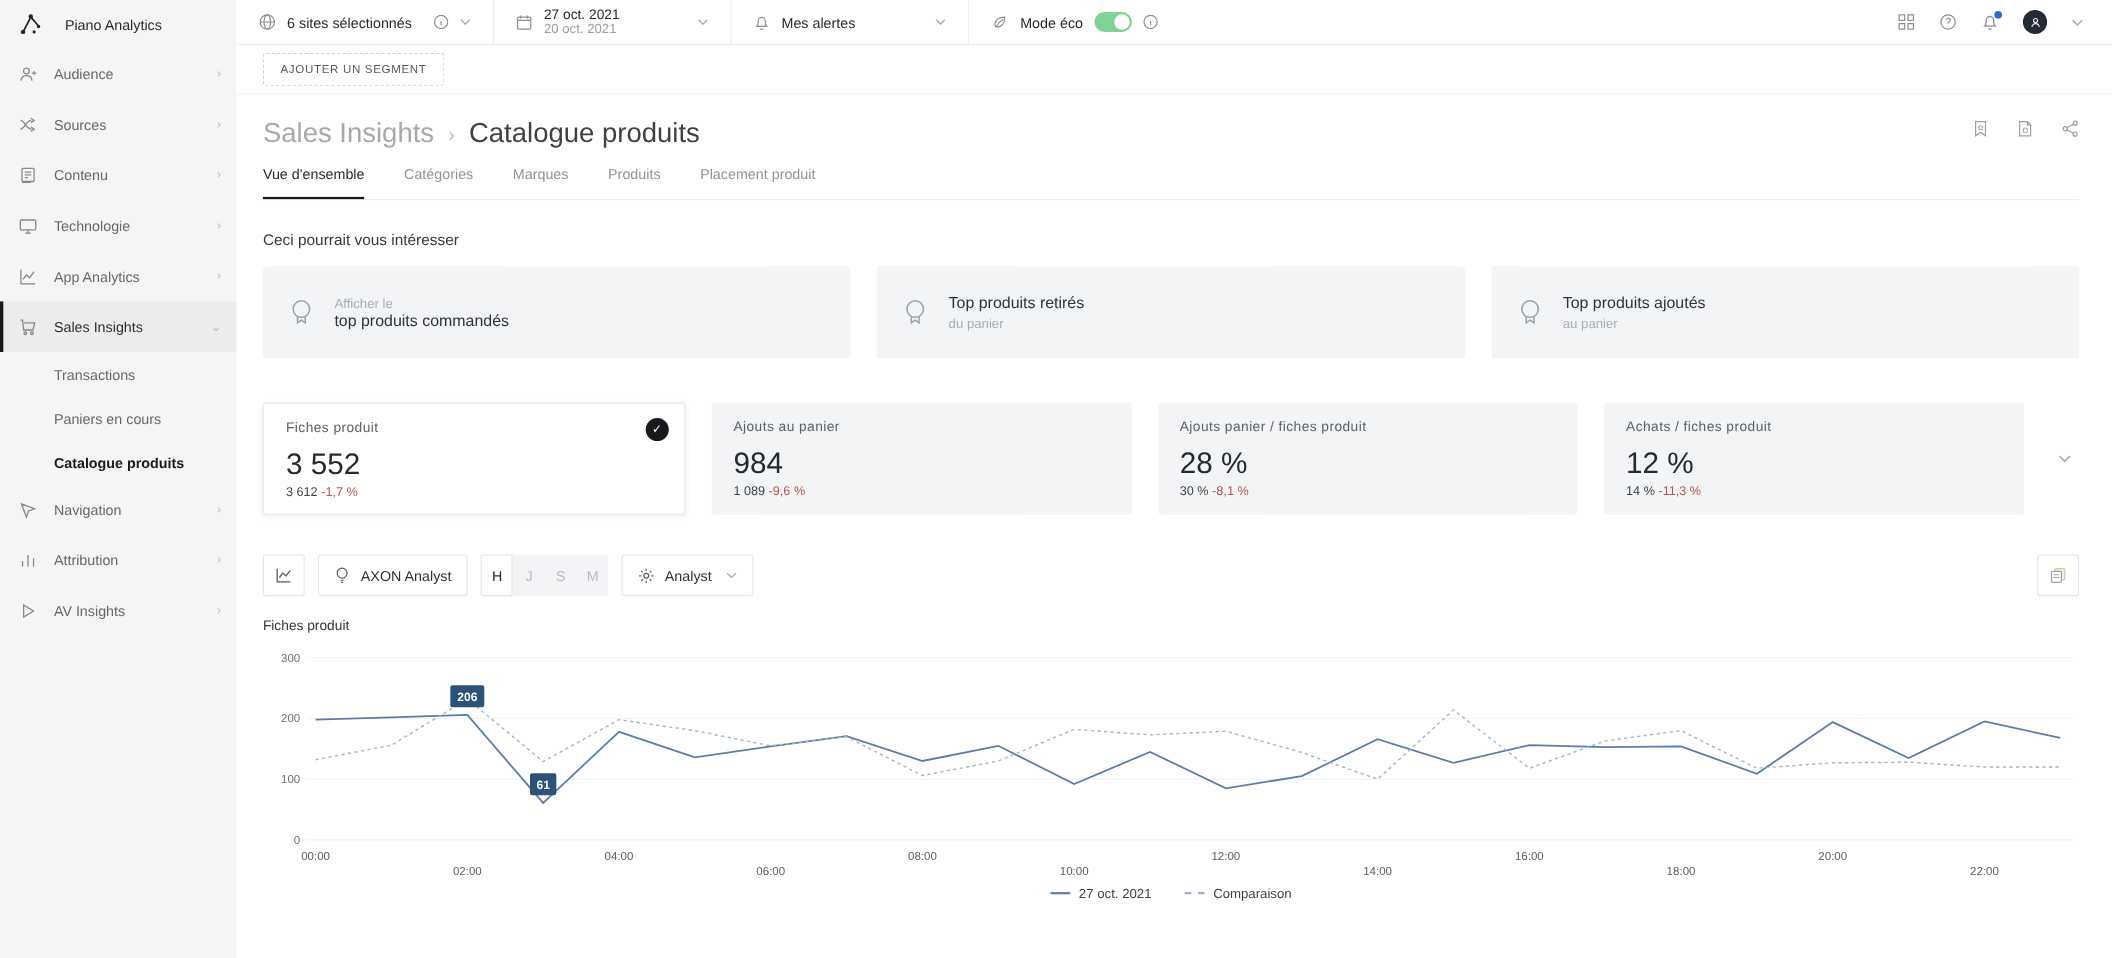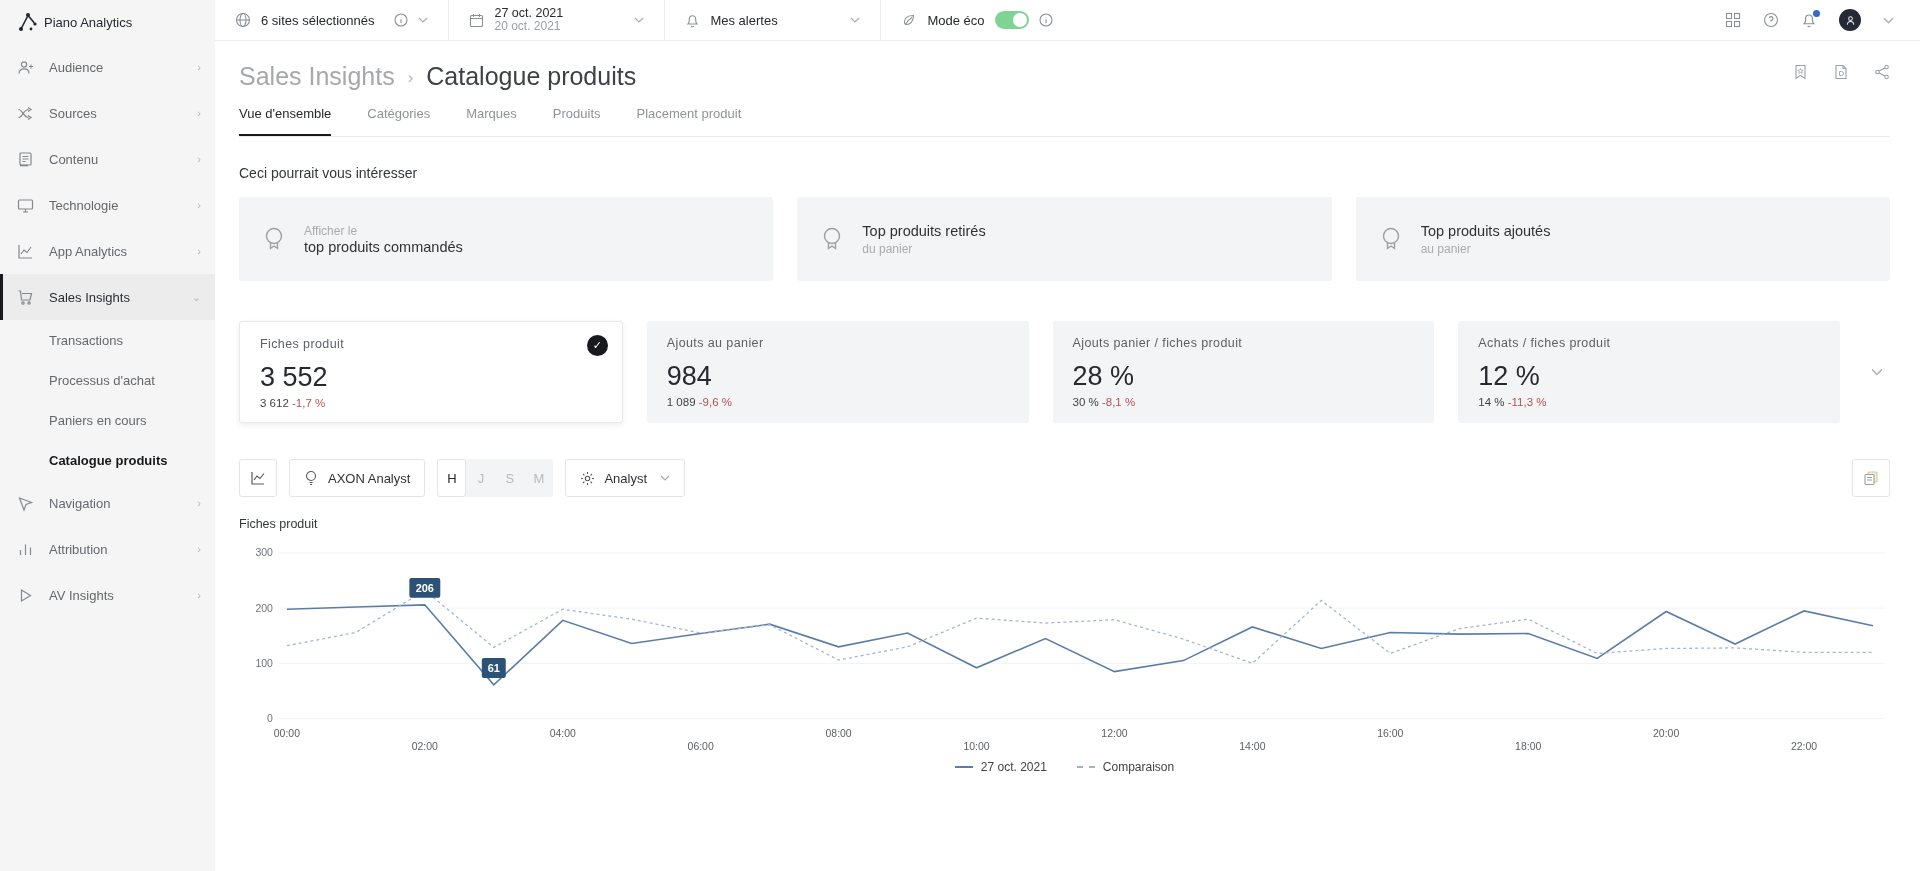--- a/index.html
+++ b/index.html
@@ -2,21 +2,21 @@
 <html><head>
 <meta charset="utf-8">
 <style>
   * { margin:0; padding:0; box-sizing:border-box; }
   html,body { width:1920px; height:871px; overflow:hidden; background:#fff;
     font-family:"Liberation Sans", sans-serif; color:#2b2f33; }
   .app { display:flex; width:100%; height:100%; }
 
   
   .sidebar { width:215px; min-width:215px; height:100%; background:#f5f5f6; overflow:hidden; }
-  .logo-row { display:flex; align-items:center; gap:4px; height:44px; padding-left:16px; }
+  .logo-row { display:flex; align-items:center; gap:19px; height:44px; padding-left:16px; }
   .logo-mark { width:24px; height:24px; }
   .logo-text { font-size:13px; color:#262a30; }
   .nav-item { display:flex; align-items:center; height:46px; padding:0 14px 0 17px; gap:15px;
     font-size:13px; color:#64686d; cursor:pointer; position:relative; }
   .nav-item .icon { width:17px; height:17px; color:#84888f; display:flex; }
   .nav-item .lbl { flex:1; }
   .nav-item .chev { color:#b4b7bb; font-size:11px; }
   .nav-item.active { background:#ececec; color:#2a2e33; }
   .nav-item.active::before { content:""; position:absolute; left:0; top:0; bottom:0; width:3px; background:#17191c; }
   .nav-child { display:flex; align-items:center; height:40px; padding-left:49px; font-size:13px; color:#64686d; cursor:pointer; }
@@ -180,23 +180,20 @@
             <circle cx="12" cy="14" r="1.2"></circle>
           </svg>
         </span>
       <span class="lbl">Sales Insights</span>
       <span class="chev">⌄</span>
     </div>
     <div class="nav-child">
       <span>Transactions</span>
     </div>
     <div class="nav-child">
-      <span>Processus d'achat</span>
-    </div>
-    <div class="nav-child">
       <span>Paniers en cours</span>
     </div>
     <div class="nav-child active">
       <span>Catalogue produits</span>
     </div>
     <div class="nav-item">
       <span class="icon">
           <svg class="ic" width="17" height="17" viewBox="0 0 17 17" fill="none" stroke="currentColor" stroke-width="1.2">
             <path d="M2.5 3l12 4.5-5.5 2-2 5.5z"></path>
           </svg>
@@ -332,20 +329,23 @@
             </svg>
           </span>
         <span class="chev-ic">
             <svg class="ic" width="11" height="7" viewBox="0 0 10 6" fill="none" stroke="currentColor" stroke-width="1.2">
               <path d="M1 1l4 4 4-4"></path>
             </svg>
           </span>
       </div>
     </div>
 
+    <div class="segbar">
+      <button class="seg-btn">AJOUTER UN SEGMENT</button>
+    </div>
 
     <div class="content">
 
       <div class="bc-row">
         <div class="breadcrumb">
           <span class="bc-parent">Sales Insights</span>
           <span class="bc-sep">›</span>
           <span class="bc-current">Catalogue produits</span>
         </div>
         <div class="bc-actions">

